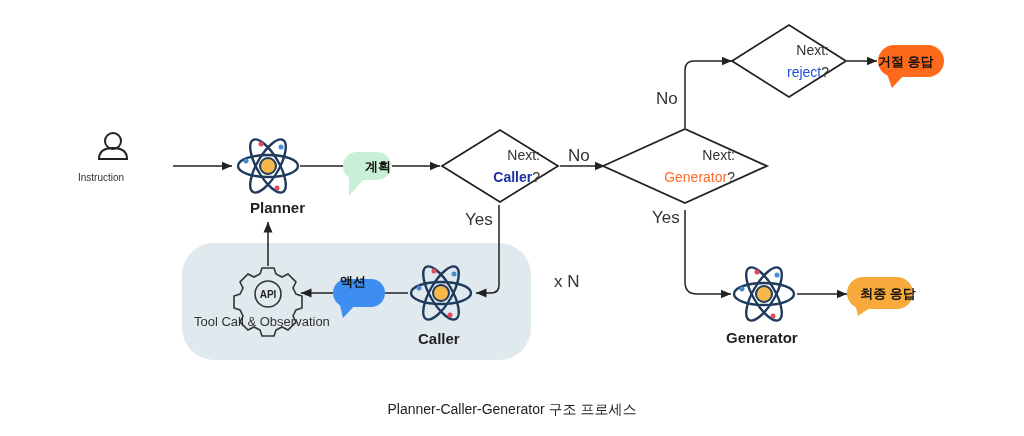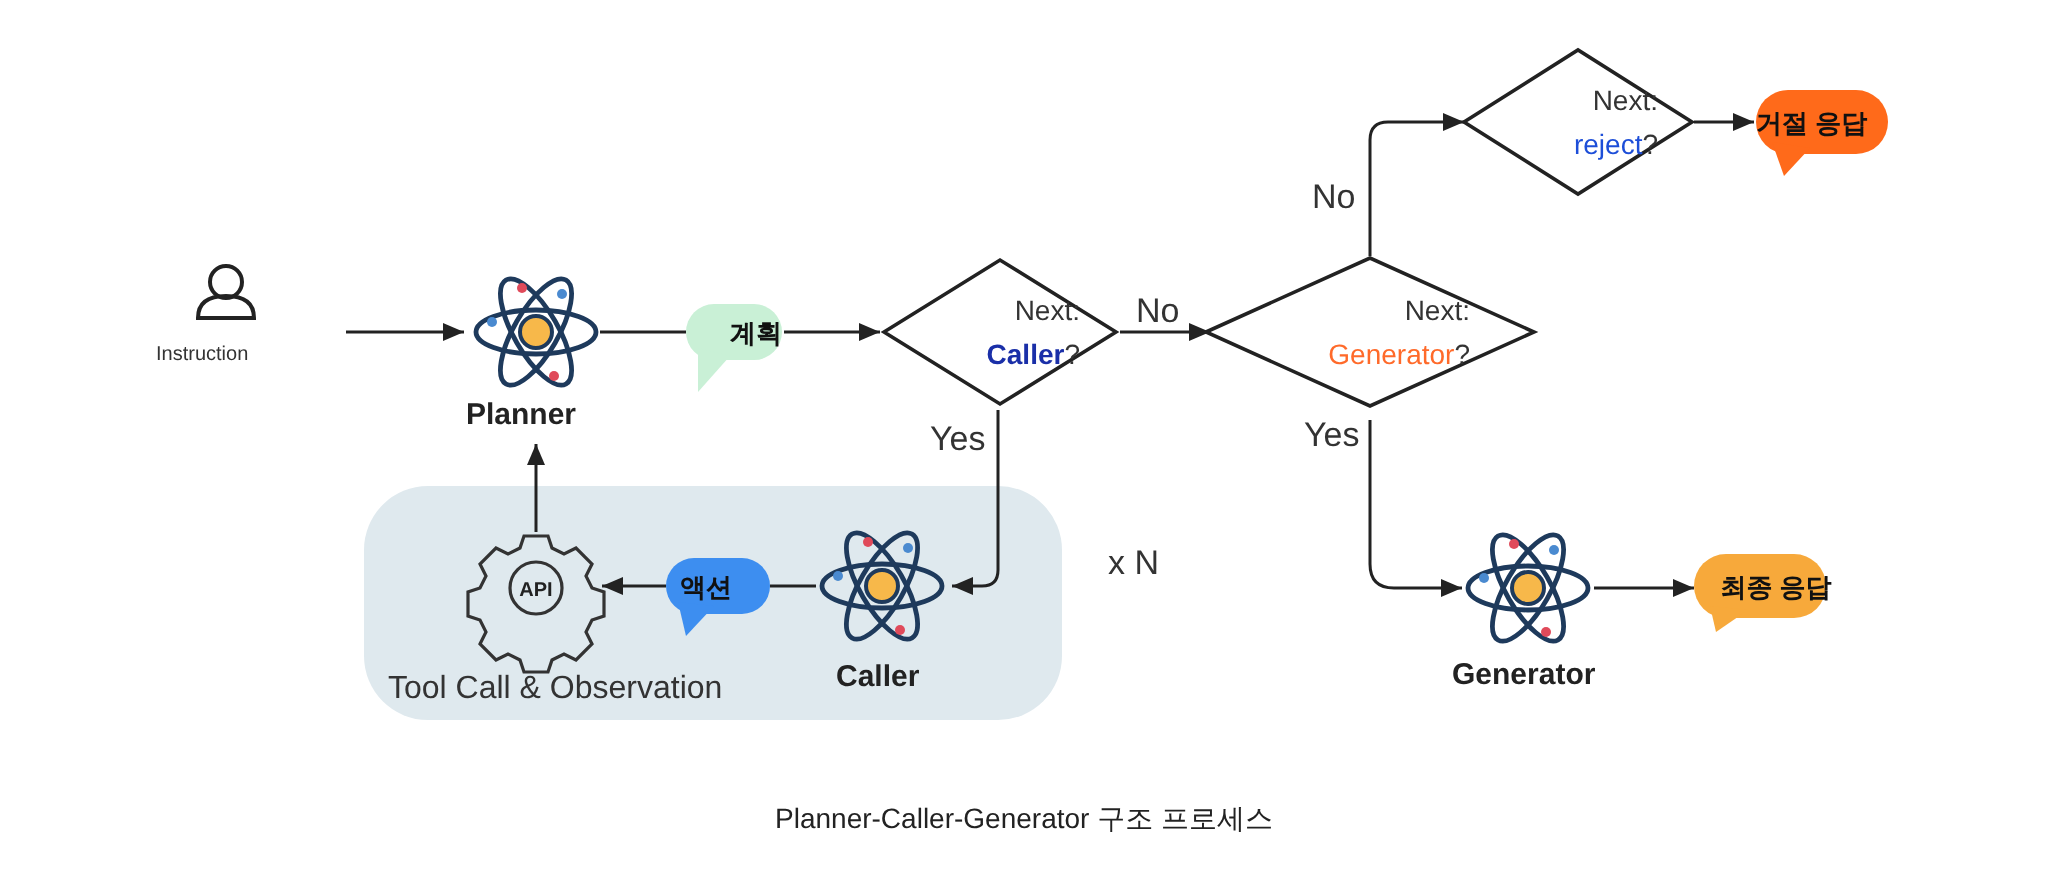--- a/index.html
+++ b/index.html
@@ -80,24 +80,24 @@
     <rect x="878" y="45" width="66" height="32" rx="16" fill="#ff6a1a"></rect>
     <path d="M886,71 L892,88 L905,74 Z" fill="#ff6a1a"></path>
   </g>
   <g>
     <rect x="847" y="277" width="66" height="32" rx="16" fill="#f7a93b"></rect>
     <path d="M855,303 L858,316 L874,305 Z" fill="#f7a93b"></path>
   </g>
 </svg>
 
 <div class="lbl" style="left:78px;top:172px;font-size:10px;">Instruction</div>
-<div class="node-lbl" style="left:233px;top:199px;">Planner</div>
+<div class="node-lbl" style="left:250px;top:199px;">Planner</div>
 <div class="node-lbl" style="left:418px;top:330px;">Caller</div>
 <div class="node-lbl" style="left:726px;top:329px;">Generator</div>
-<div class="lbl" style="left:194px;top:336px;font-size:16px;text-align:center;">Tool Call &amp; Observation</div>
+<div class="lbl" style="left:194px;top:314px;font-size:13px;text-align:center;">Tool Call &amp; Observation</div>
 
 <div class="dtext" style="left:460px;top:144px;width:80px;">
   <div>Next:</div>
   <div><span style="color:#1a2fa8;font-weight:bold;">Caller</span><span>?</span></div>
 </div>
 <div class="dtext" style="left:635px;top:144px;width:100px;">
   <div>Next:</div>
   <div><span style="color:#ff6a2a;">Generator</span><span>?</span></div>
 </div>
 <div class="dtext" style="left:749px;top:39px;width:80px;">
@@ -105,17 +105,17 @@
   <div><span style="color:#1d4ed8;">reject</span><span>?</span></div>
 </div>
 
 <div class="lbl" style="left:568px;top:146px;">No</div>
 <div class="lbl" style="left:465px;top:210px;">Yes</div>
 <div class="lbl" style="left:656px;top:89px;">No</div>
 <div class="lbl" style="left:652px;top:208px;">Yes</div>
 <div class="lbl" style="left:527px;top:272px;margin-left:27px;">x N</div>
 
 <div class="bubble-text" style="left:343px;top:158px;width:48px;text-align:right;">계획</div>
-<div class="bubble-text" style="left:333px;top:285px;width:40px;">액션</div>
+<div class="bubble-text" style="left:333px;top:273px;width:40px;">액션</div>
 <div class="bubble-text" style="left:878px;top:53px;width:50px;">거절 응답</div>
 <div class="bubble-text" style="left:847px;top:285px;width:82px;">최종 응답</div>
 
 <div class="caption">Planner-Caller-Generator 구조 프로세스</div>
 
 </body></html>

